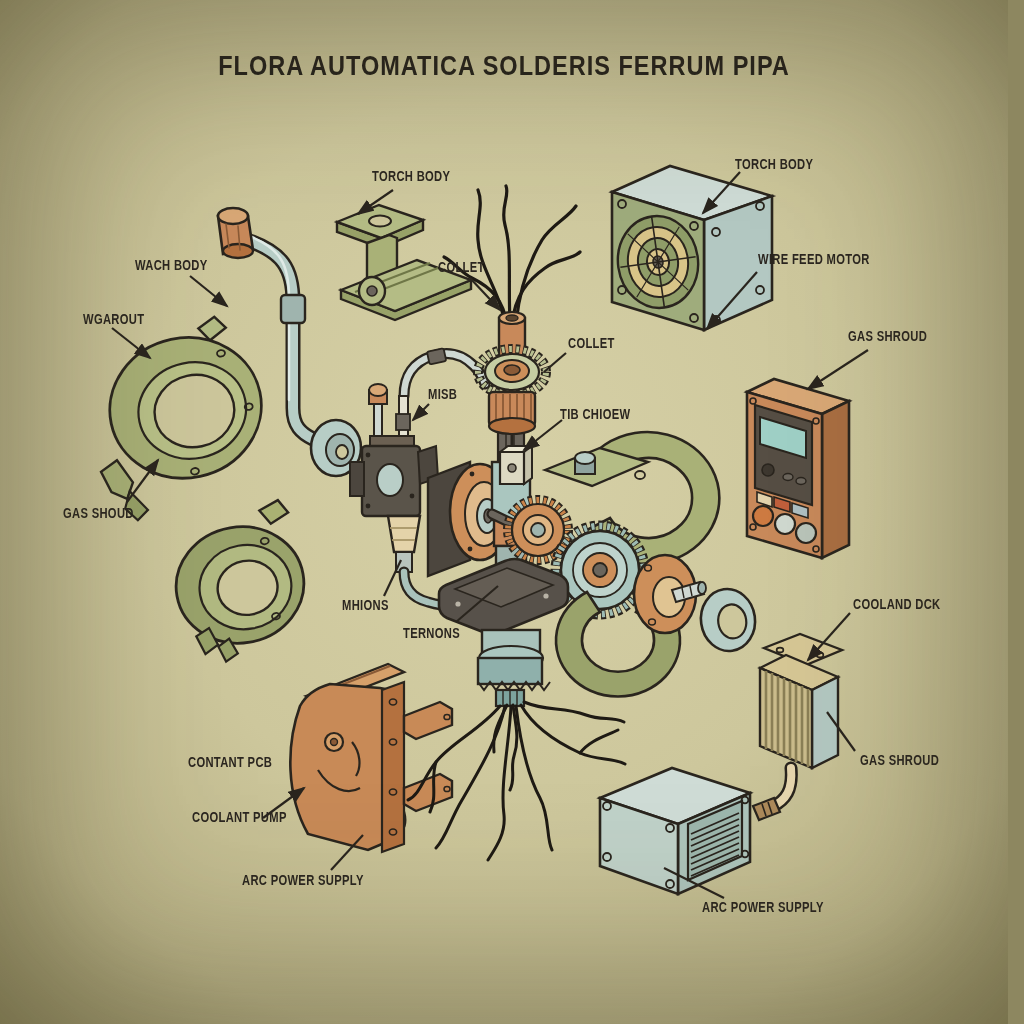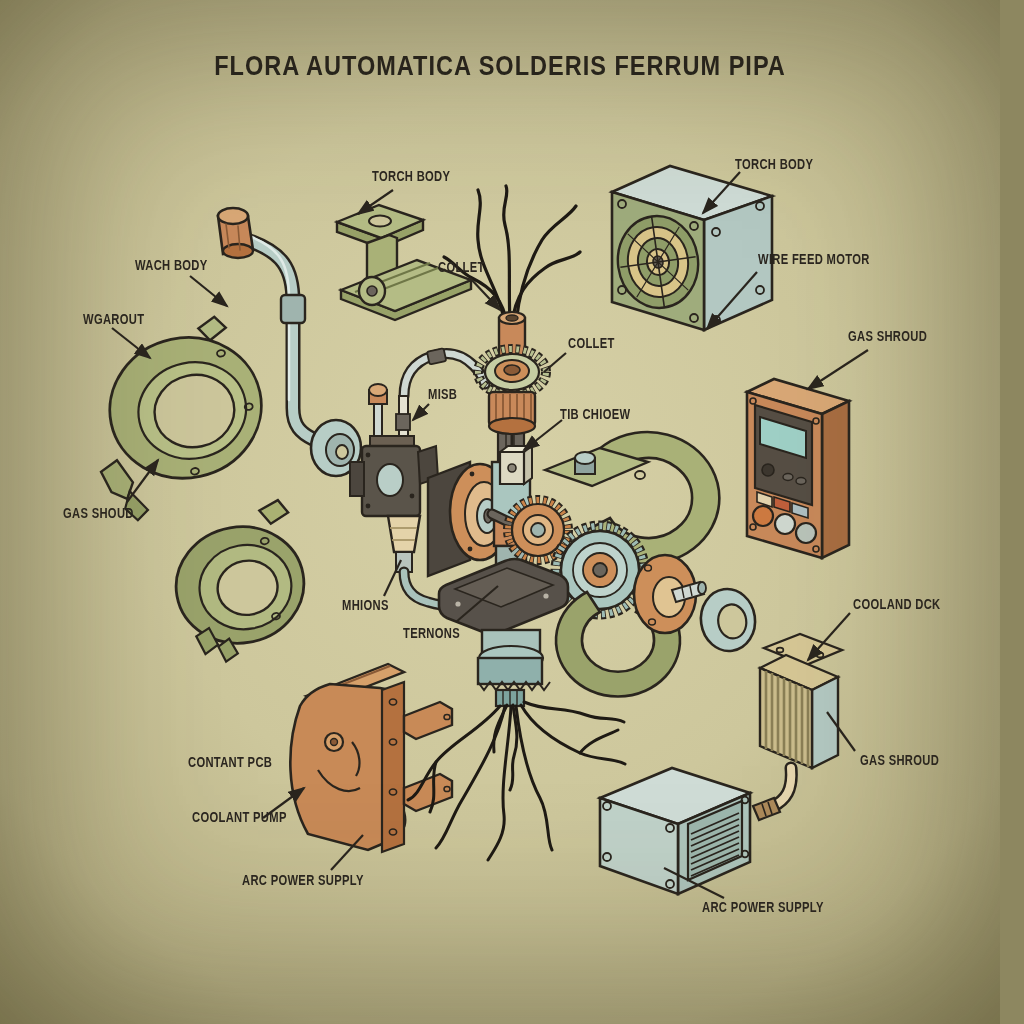--- a/index.html
+++ b/index.html
@@ -1,19 +1,20 @@
 <!DOCTYPE html>
 <html><head>
 <meta charset="utf-8">
 <style>
   html,body{margin:0;padding:0;background:#8d8760;}
   .canvas{
     position:relative;width:1000px;height:1024px;overflow:hidden;
     background:radial-gradient(circle at 50% 45%, #d6d0a6 0%, #cdc79c 48%, #bdb68a 78%, #9c9569 100%);
     font-family:"Liberation Sans",sans-serif;
+    padding-left:8px;
   }
   .canvas::after{
     content:"";position:absolute;inset:0;pointer-events:none;
     box-shadow:inset 0 0 190px 30px rgba(58,52,28,.42);
   }
   .diagram-svg{position:absolute;left:0;top:0;}
   .lbl{
     position:absolute;white-space:nowrap;
     font-weight:700;font-size:14px;letter-spacing:.4px;
     color:#2b2620;transform:scaleX(.8);transform-origin:0 0;

